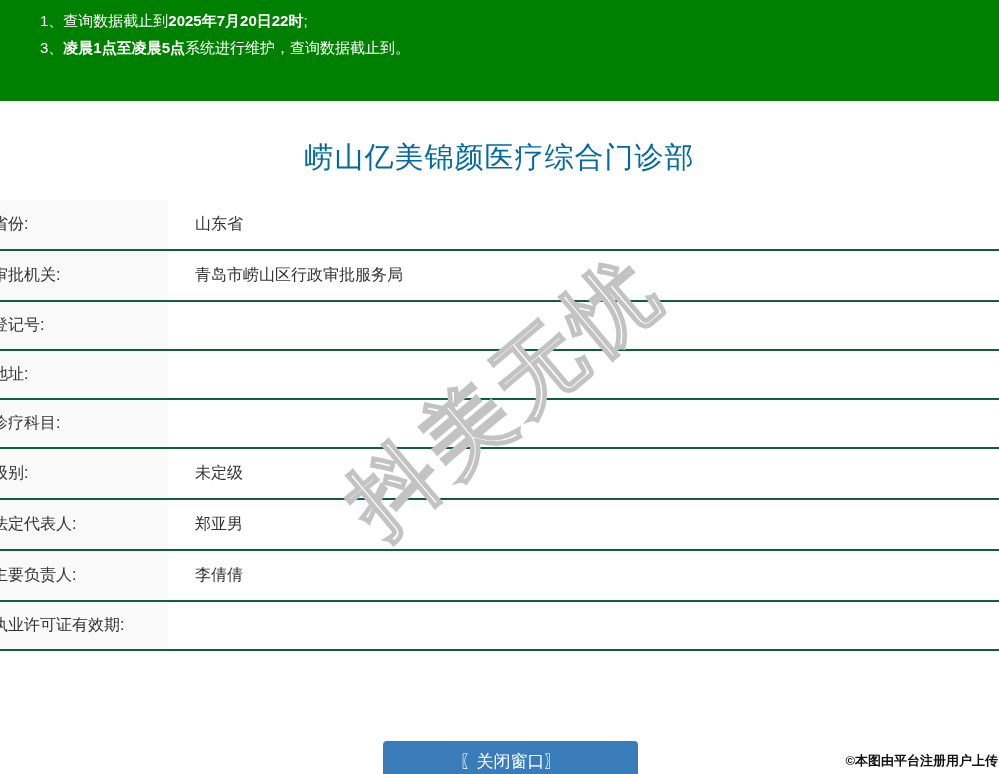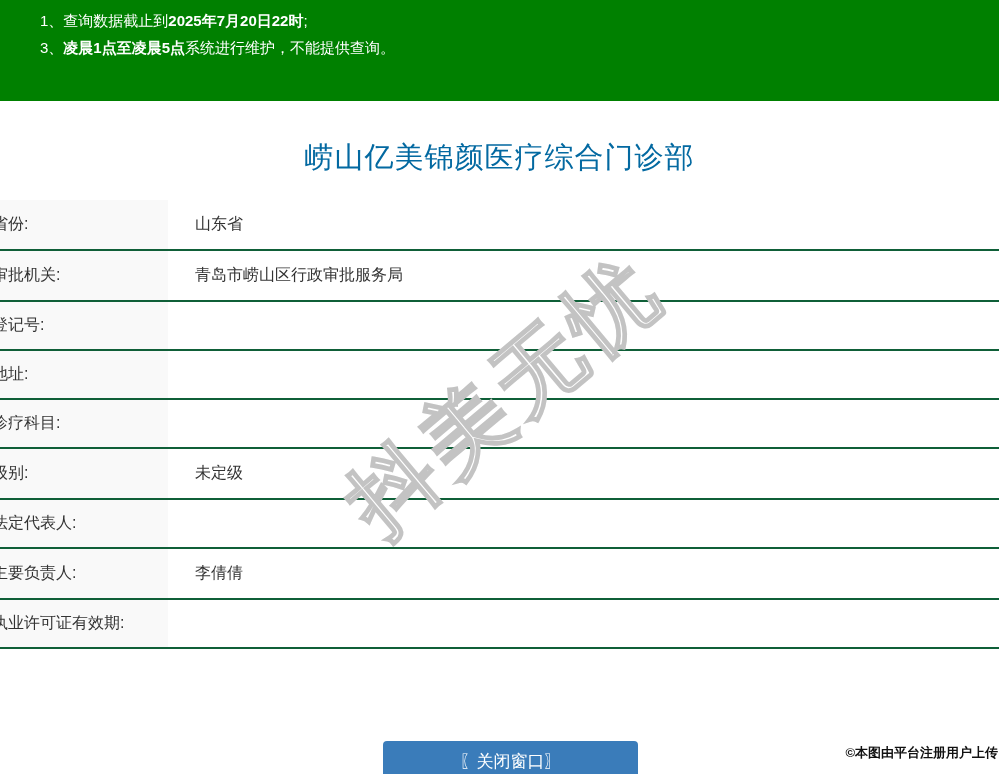--- a/index.html
+++ b/index.html
@@ -93,36 +93,36 @@
     text-shadow:0 0 1px #bdbdbd;
     transform:rotate(-40deg);
     transform-origin:center center;
     pointer-events:none;
     z-index:5;
   }
 
   
   .upload-stamp{
     position:absolute;
-    right:1px;bottom:12px;
+    right:1px;bottom:4px;
     font-size:13px;
     font-weight:bold;
     color:#111111;
     text-shadow:-1px -1px 0 #fff,1px -1px 0 #fff,-1px 1px 0 #fff,1px 1px 0 #fff;
     z-index:6;
   }
 </style>
 </head>
 <body>
 
 <div class="page">
 
   <div class="notice-bar">
     <div class="notice-line"><span>1、查询数据截止到</span><b>2025年7月20日22时</b><span>;</span></div>
-    <div class="notice-line"><span>3、</span><b>凌晨1点至凌晨5点</b><span>系统进行维护，不能提供查询。</span></div>
+    <div class="notice-line"><span>3、</span><b>凌晨1点至凌晨5点</b><span>系统进行维护，查询数据截止到。</span></div>
   </div>
 
   <h1 class="page-title">崂山亿美锦颜医疗综合门诊部</h1>
 
   <div class="record-table">
     <div class="row">
       <div class="cell-label">省份:</div>
       <div class="cell-value">山东省</div>
     </div>
     <div class="row">
@@ -137,20 +137,21 @@
     </div>
     <div class="row">
       <div class="cell-label">诊疗科目:</div>
     </div>
     <div class="row">
       <div class="cell-label">级别:</div>
       <div class="cell-value">未定级</div>
     </div>
     <div class="row">
       <div class="cell-label">法定代表人:</div>
+      <div class="cell-value">郑亚男</div>
     </div>
     <div class="row">
       <div class="cell-label">主要负责人:</div>
       <div class="cell-value">李倩倩</div>
     </div>
     <div class="row">
       <div class="cell-label">执业许可证有效期:</div>
     </div>
   </div>
 

